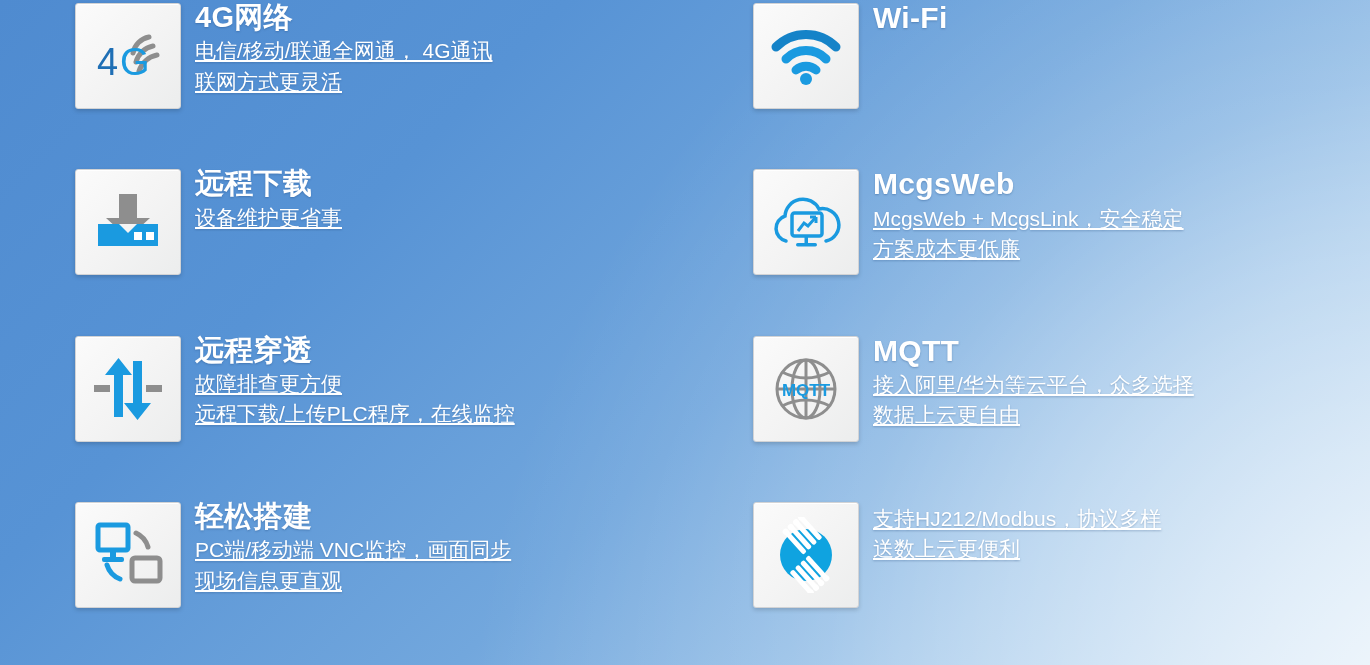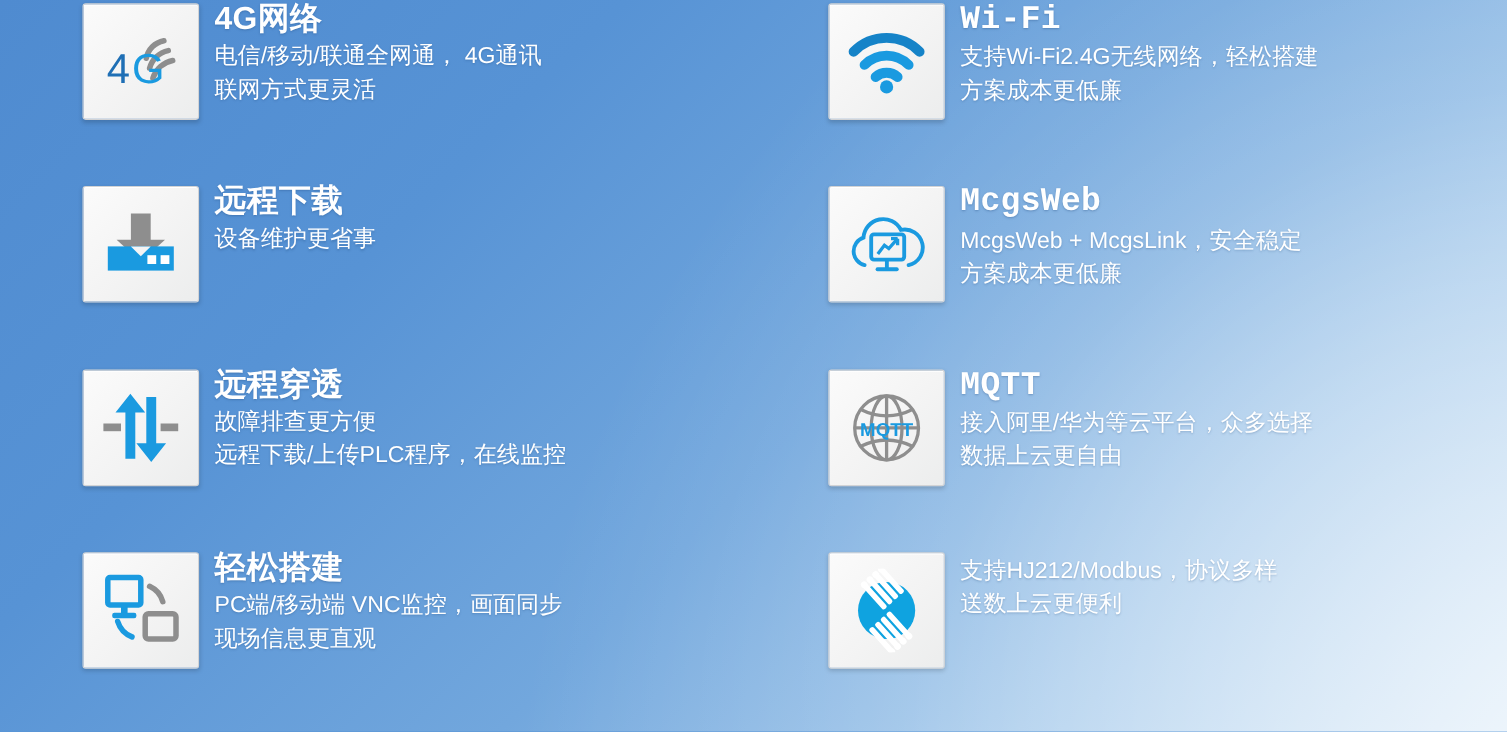--- a/index.html
+++ b/index.html
@@ -76,25 +76,26 @@
     letter-spacing: 0.3px;
     text-shadow: 0 1px 2px rgba(30,70,120,0.35);
     white-space: nowrap;
   }
   .f-line {
     font-size: 21px;
     line-height: 1.45;
     font-weight: normal;
     text-shadow: 0 1px 2px rgba(30,70,120,0.30);
     white-space: nowrap;
+    text-decoration: underline;
   }
   .f-lines { margin-top: 3px; }
 
   
-  .col-right .f-title { font-size: 30px; font-family: Liberation Mono, monospace; }
+  .col-right .f-title { font-size: 30px; }
 </style>
 </head>
 <body>
 
 <div id="stage">
   <div class="grid">
 
     <div class="col-left">
 
       <div class="feature">
@@ -184,24 +185,20 @@
             <g fill="none" stroke="#1583c8" stroke-linecap="round">
               <path d="M8 24 A42 42 0 0 1 68 24" stroke-width="9"></path>
               <path d="M18 36 A28 28 0 0 1 58 36" stroke-width="9" stroke="#1a9ae0"></path>
               <path d="M28 47 A15 15 0 0 1 48 47" stroke-width="9" stroke="#1a9ae0"></path>
             </g>
             <circle cx="38" cy="56" r="6" fill="#1a9ae0"></circle>
           </svg>
         </div>
         <div class="txt">
           <div class="f-title">Wi-Fi</div>
-          <div class="f-lines">
-            <div class="f-line">支持Wi-Fi2.4G无线网络，轻松搭建</div>
-            <div class="f-line">方案成本更低廉</div>
-          </div>
         </div>
       </div>
 
       <div class="feature">
         <div class="tile">
           <svg width="80" height="66" viewBox="0 0 80 66">
             <path d="M20 52 A13 13 0 0 1 19 27 A18 18 0 0 1 53 20 A15 15 0 0 1 60 52" fill="none" stroke="#1a9ae0" stroke-width="3.5" stroke-linecap="round"></path>
             <rect x="26" y="24" width="30" height="23" rx="2.5" fill="none" stroke="#1a9ae0" stroke-width="3.5"></rect>
             <path d="M32 42 L38 34 L42 37 L50 28" fill="none" stroke="#1a9ae0" stroke-width="3"></path>
             <path d="M50 28 h-6 m6 0 v6" fill="none" stroke="#1a9ae0" stroke-width="3"></path>

